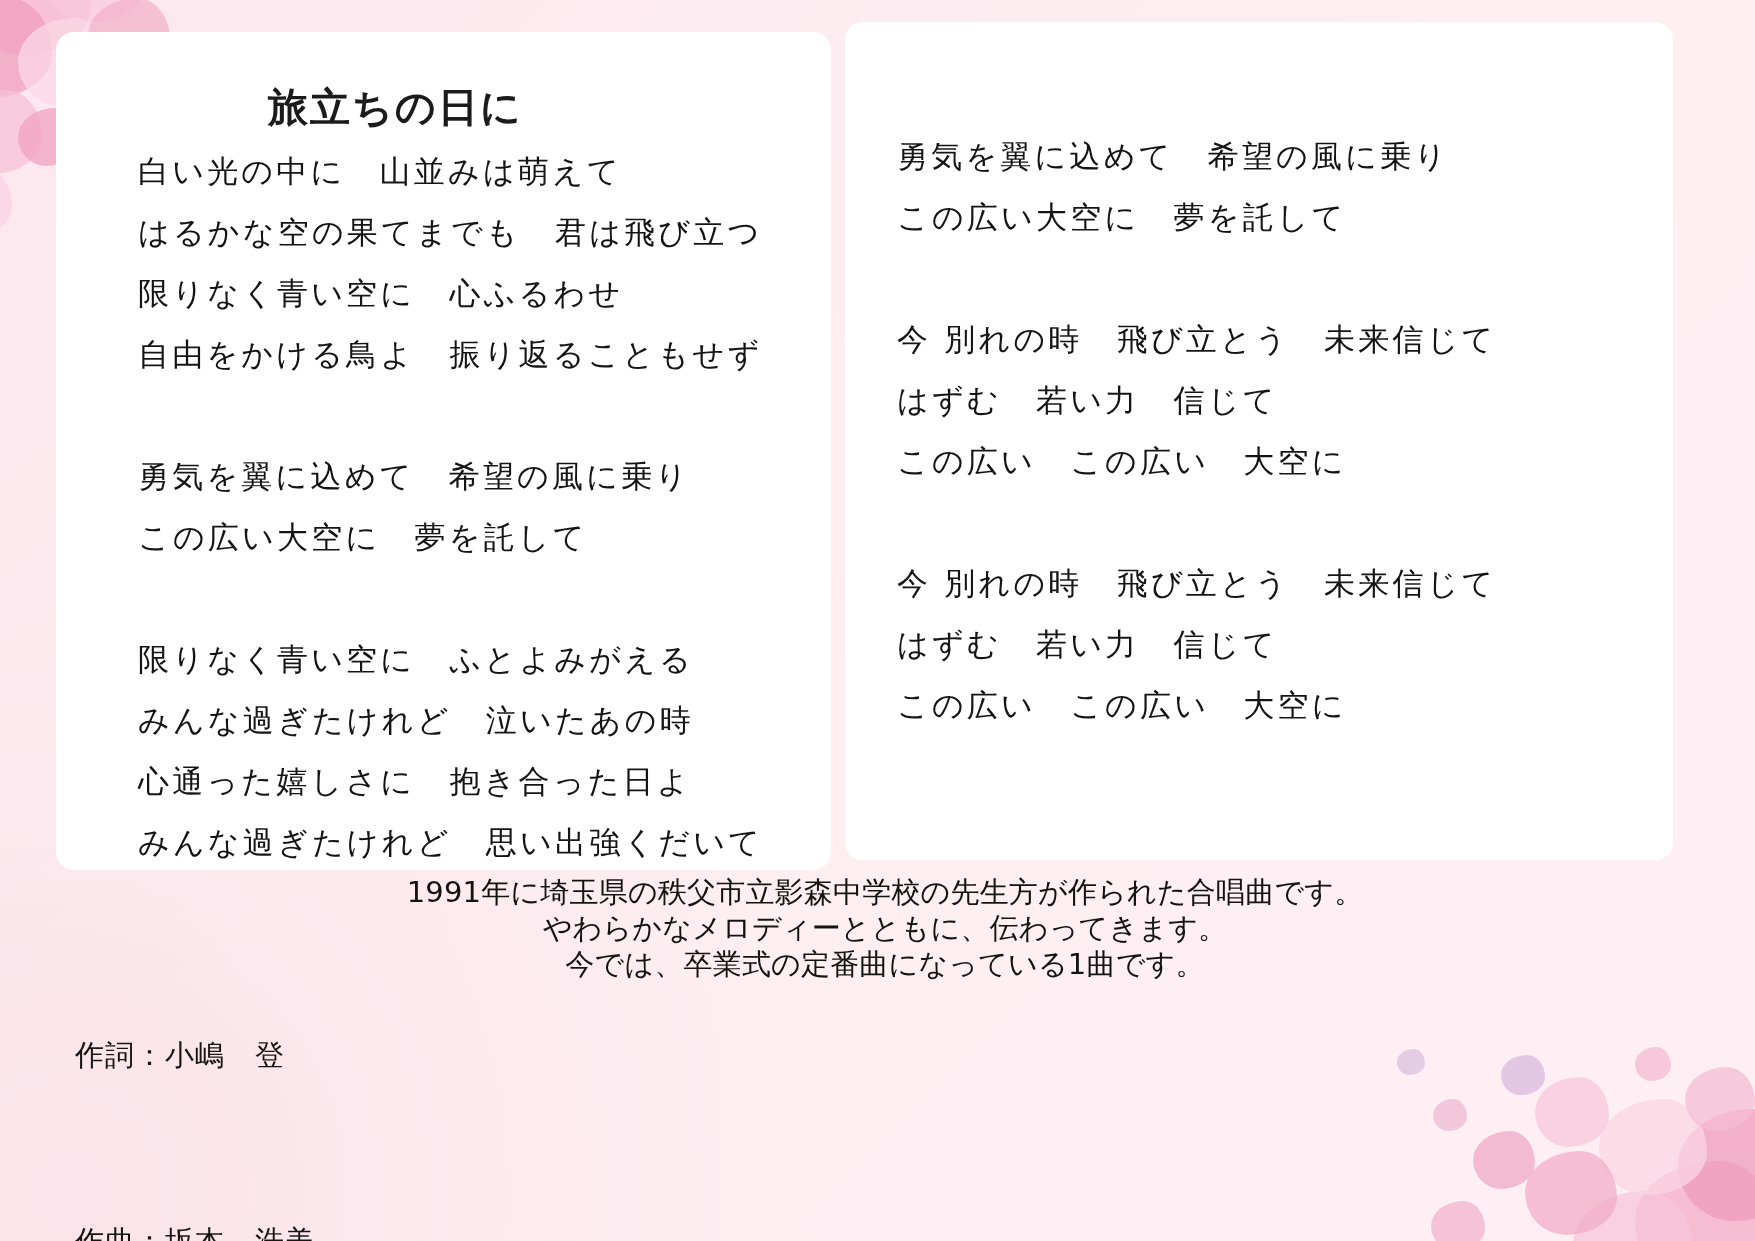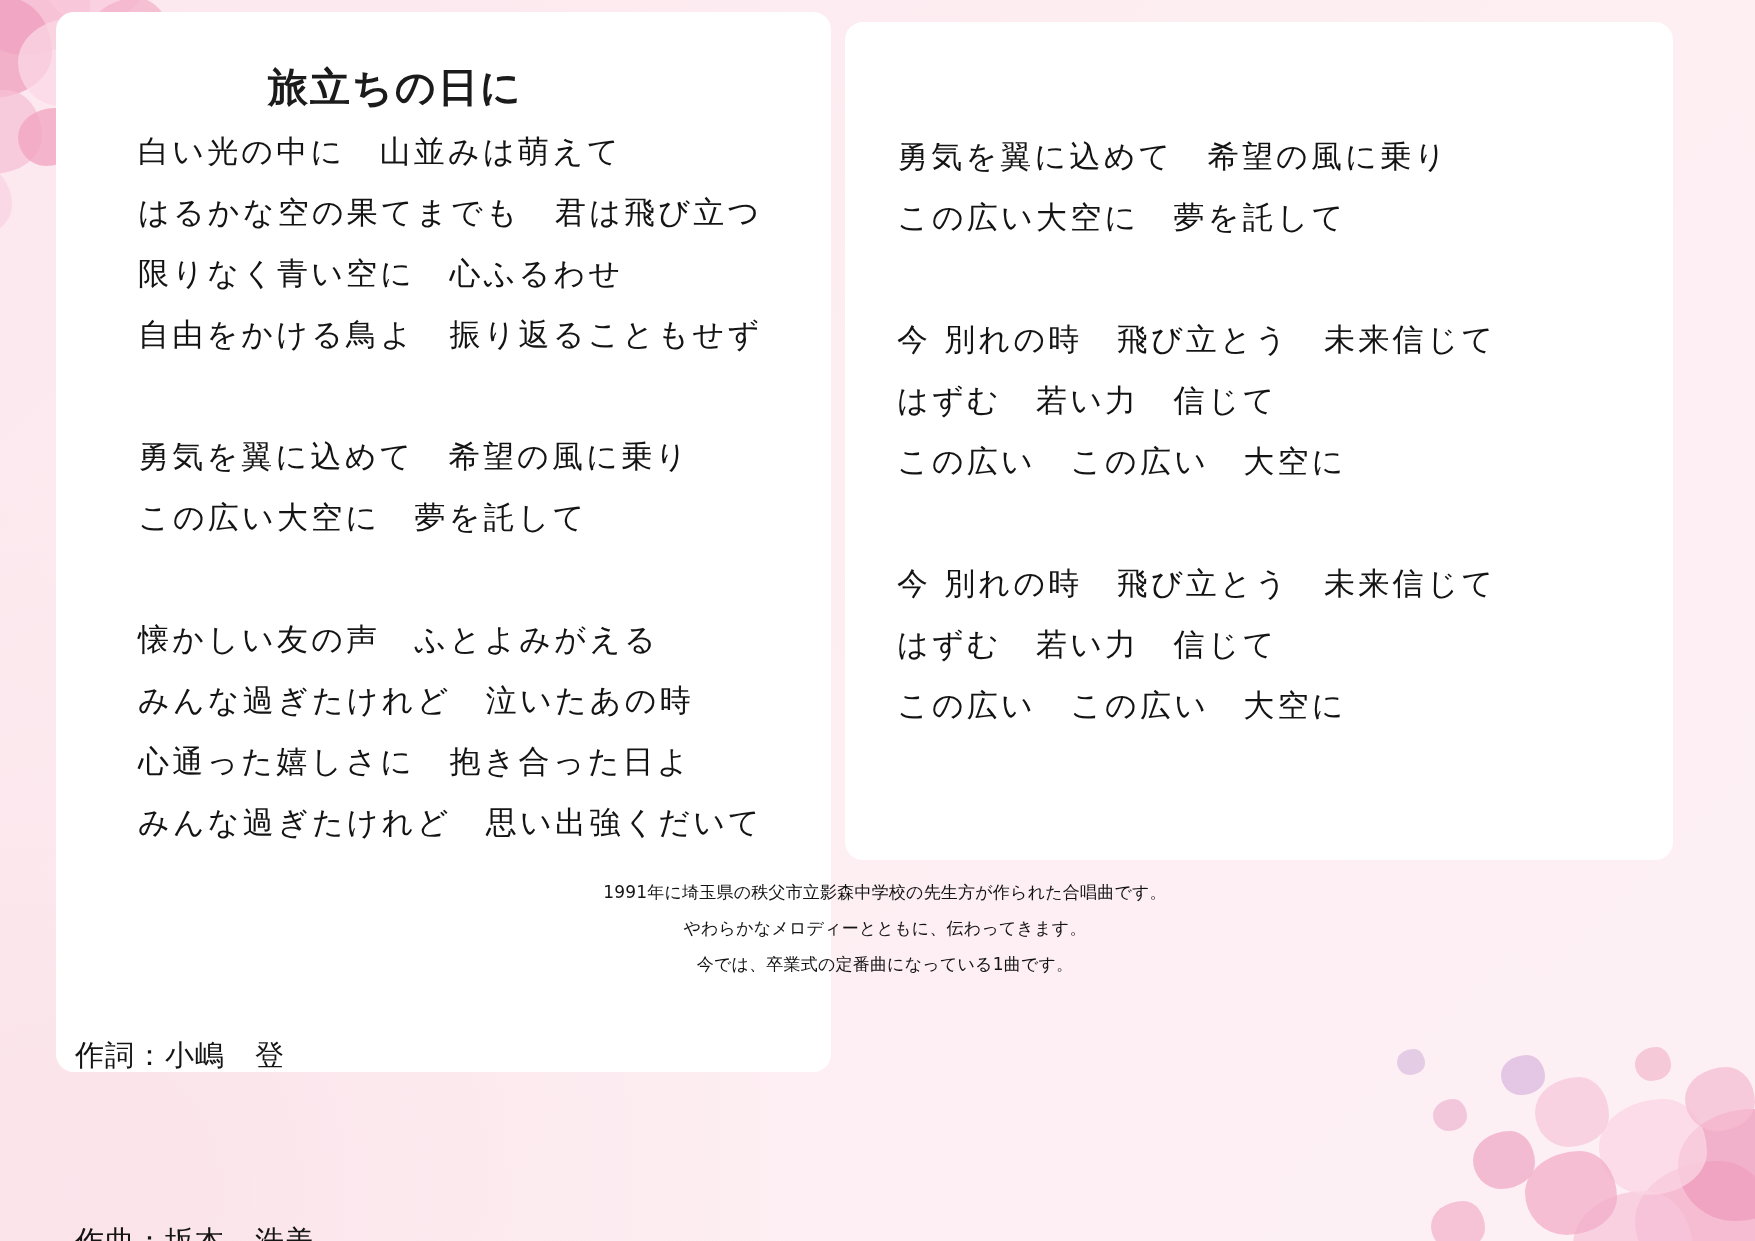--- a/index.html
+++ b/index.html
@@ -37,23 +37,23 @@
   .corner-br { right: -30px; bottom: -40px; width: 430px; height: 380px; }
 
   
   .card {
     position: absolute;
     background: #ffffff;
     border-radius: 18px;
   }
   .card-left {
     left: 56px;
-    top: 12px;
+    top: 32px;
     width: 775px;
-    height: 1060px;
+    height: 838px;
   }
   .card-right {
     left: 845px;
     top: 22px;
     width: 828px;
     height: 838px;
   }
 
   .song-title {
     font-family: "DejaVu Serif", serif;
@@ -97,21 +97,21 @@
   }
 
   
   .description {
     position: absolute;
     left: 15px;
     right: 0;
     top: 874px;
     text-align: center;
     font-family: "DejaVu Sans", sans-serif;
-    font-size: 17px;
+    font-size: 29px;
     line-height: 36px;
     color: #131313;
     letter-spacing: 0.2px;
   }
   .description div { white-space: pre; }
 </style>
 </head>
 <body>
 
 <div class="bg-base"></div>
@@ -151,21 +151,21 @@
   <h1 class="song-title">旅立ちの日に</h1>
   <div class="lyric-block left-lyrics">
     <div class="lyric-line">白い光の中に　山並みは萌えて</div>
     <div class="lyric-line">はるかな空の果てまでも　君は飛び立つ</div>
     <div class="lyric-line">限りなく青い空に　心ふるわせ</div>
     <div class="lyric-line">自由をかける鳥よ　振り返ることもせず</div>
     <div class="lyric-line blank"></div>
     <div class="lyric-line">勇気を翼に込めて　希望の風に乗り</div>
     <div class="lyric-line">この広い大空に　夢を託して</div>
     <div class="lyric-line blank"></div>
-    <div class="lyric-line">懐かしい友の声　ふとよみがえる</div>
+    <div class="lyric-line">限りなく青い空に　ふとよみがえる</div>
     <div class="lyric-line">みんな過ぎたけれど　泣いたあの時</div>
     <div class="lyric-line">心通った嬉しさに　抱き合った日よ</div>
     <div class="lyric-line">みんな過ぎたけれど　思い出強くだいて</div>
   </div>
 </div>
 
 <div class="card card-right">
   <div class="lyric-block right-lyrics">
     <div class="lyric-line">勇気を翼に込めて　希望の風に乗り</div>
     <div class="lyric-line">この広い大空に　夢を託して</div>

